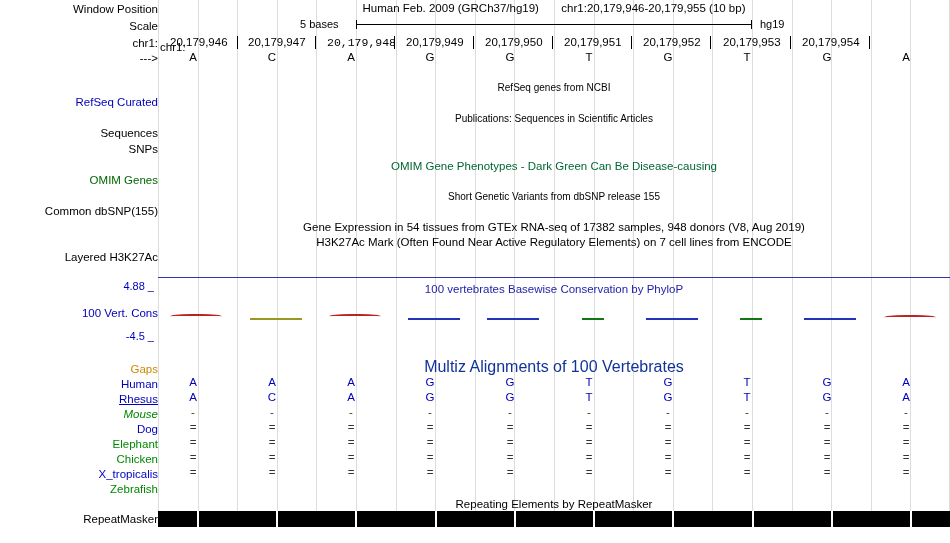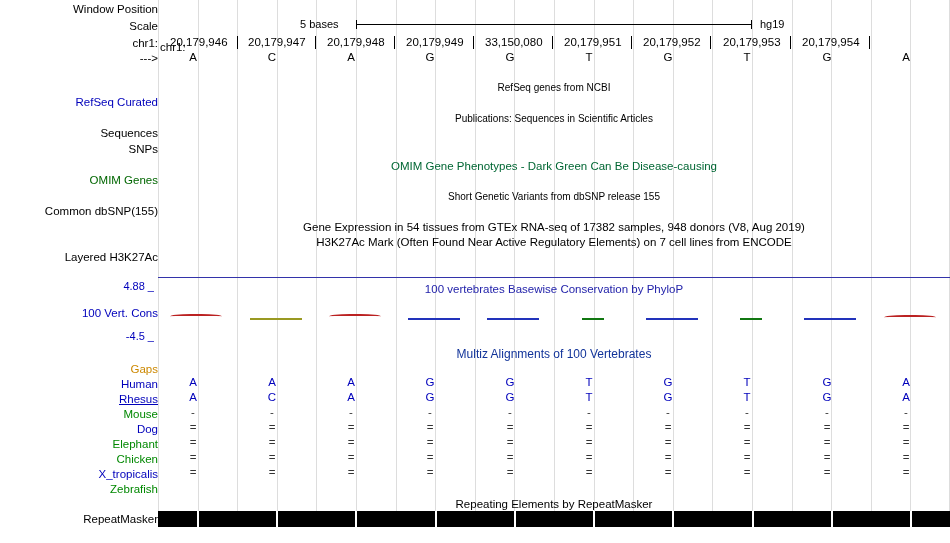--- a/index.html
+++ b/index.html
@@ -185,21 +185,21 @@
     <div class="lbl blue" style="top:96px;">RefSeq Curated</div>
     <div class="lbl" style="top:127px;">Sequences</div>
     <div class="lbl" style="top:143px;">SNPs</div>
     <div class="lbl dgreen" style="top:174px;">OMIM Genes</div>
     <div class="lbl" style="top:205px;">Common dbSNP(155)</div>
     <div class="lbl" style="top:251px;">Layered H3K27Ac</div>
     <div class="lbl blue" style="top:307px;">100 Vert. Cons</div>
     <div class="lbl orange" style="top:363px;">Gaps</div>
     <div class="lbl blue" style="top:378px;">Human</div>
     <div class="lbl blue" style="top:393px;text-decoration:underline;">Rhesus</div>
-    <div class="lbl green" style="top:408px;">Mouse</div>
+    <div class="lbl green" style="top:408px;font-style:italic;">Mouse</div>
     <div class="lbl blue" style="top:423px;">Dog</div>
     <div class="lbl green" style="top:438px;margin-left:16px;">Elephant</div>
     <div class="lbl green" style="top:453px;">Chicken</div>
     <div class="lbl blue" style="top:468px;">X_tropicalis</div>
     <div class="lbl green" style="top:483px;">Zebrafish</div>
     <div class="lbl" style="top:513px;">RepeatMasker</div>
   </div>
 
   <div id="tracks">
 
@@ -218,35 +218,40 @@
     <div class="vgrid" style="left:475px;"></div>
     <div class="vgrid" style="left:515px;"></div>
     <div class="vgrid" style="left:554px;"></div>
     <div class="vgrid" style="left:594px;"></div>
     <div class="vgrid" style="left:634px;"></div>
     <div class="vgrid" style="left:673px;"></div>
     <div class="vgrid" style="left:713px;"></div>
     <div class="vgrid" style="left:752px;"></div>
     <div class="vgrid" style="left:791px;"></div>
 
+    <div class="centertext" style="top:2px;">
+      <span>Human Feb. 2009 (GRCh37/hg19)</span>
+      <span style="display:inline-block; width:16px;"></span>
+      <span>chr1:20,179,946-20,179,955 (10 bp)</span>
+    </div>
 
     <div class="hdrrow" style="top:18px;">
       <div class="scaletext" style="left:142px; top:0px;">5 bases</div>
       <div class="scalebar" style="left:198px; top:2px; width:396px;"></div>
       <div class="hg19text" style="left:602px; top:0px;">hg19</div>
     </div>
 
     <div class="chrlabelrow" style="left:2px; top:37px;">
       <span style="font-size:11.5px;">chr1:</span>
     </div>
     <div class="coord" style="left:12px;  top:36px; width:68px;">20,179,946</div>
     <div class="coord" style="left:90px;  top:36px; width:68px;">20,179,947</div>
-    <div class="coord" style="left:169px; top:36px; width:68px;">20,179,948</div>
+    <div class="coord" style="left:169px; top:36px; width:68px;font-family:Liberation Mono, monospace;">20,179,948</div>
     <div class="coord" style="left:248px; top:36px; width:68px;">20,179,949</div>
-    <div class="coord" style="left:327px; top:36px; width:68px;">33,150,080</div>
+    <div class="coord" style="left:327px; top:36px; width:68px;">20,179,950</div>
     <div class="coord" style="left:406px; top:36px; width:68px;">20,179,951</div>
     <div class="coord" style="left:485px; top:36px; width:68px;">20,179,952</div>
     <div class="coord" style="left:565px; top:36px; width:68px;">20,179,953</div>
     <div class="coord" style="left:644px; top:36px; width:68px;">20,179,954</div>
 
     <div class="arrow" style="left:-18px; top:52px;"></div>
 
     <div class="base" style="left:35px;  top:51px;">A</div>
     <div class="base" style="left:114px; top:51px;">C</div>
     <div class="base" style="left:193px; top:51px;">A</div>
@@ -275,21 +280,21 @@
       <div class="wig" style="left:171px; top:36px; width:52px; border-top:2px solid #bb2222; border-radius:40%;"></div>
       <div class="wig" style="left:250px; top:40px; width:52px; border-top:2px solid #2233bb;"></div>
       <div class="wig" style="left:329px; top:40px; width:52px; border-top:2px solid #2233bb;"></div>
       <div class="wig" style="left:424px; top:40px; width:22px; border-top:2px solid #117711;"></div>
       <div class="wig" style="left:488px; top:40px; width:52px; border-top:2px solid #2233bb;"></div>
       <div class="wig" style="left:582px; top:40px; width:22px; border-top:2px solid #117711;"></div>
       <div class="wig" style="left:646px; top:40px; width:52px; border-top:2px solid #2233bb;"></div>
       <div class="wig" style="left:726px; top:37px; width:52px; border-top:2px solid #bb2222; border-radius:40%;"></div>
     </div>
 
-    <div class="centertext navy" style="top:347px; font-size:12px;">Multiz Alignments of 100 Vertebrates</div>
+    <div class="centertext navy" style="top:358px; font-size:16px;">Multiz Alignments of 100 Vertebrates</div>
 
     <div class="mzletter" style="left:35px;  top:376px; color:#0000bb;">A</div>
     <div class="mzletter" style="left:114px; top:376px; color:#0000bb;">A</div>
     <div class="mzletter" style="left:193px; top:376px; color:#0000bb;">A</div>
     <div class="mzletter" style="left:272px; top:376px; color:#0000bb;">G</div>
     <div class="mzletter" style="left:352px; top:376px; color:#0000bb;">G</div>
     <div class="mzletter" style="left:431px; top:376px; color:#0000bb;">T</div>
     <div class="mzletter" style="left:510px; top:376px; color:#0000bb;">G</div>
     <div class="mzletter" style="left:589px; top:376px; color:#0000bb;">T</div>
     <div class="mzletter" style="left:669px; top:376px; color:#0000bb;">G</div>

